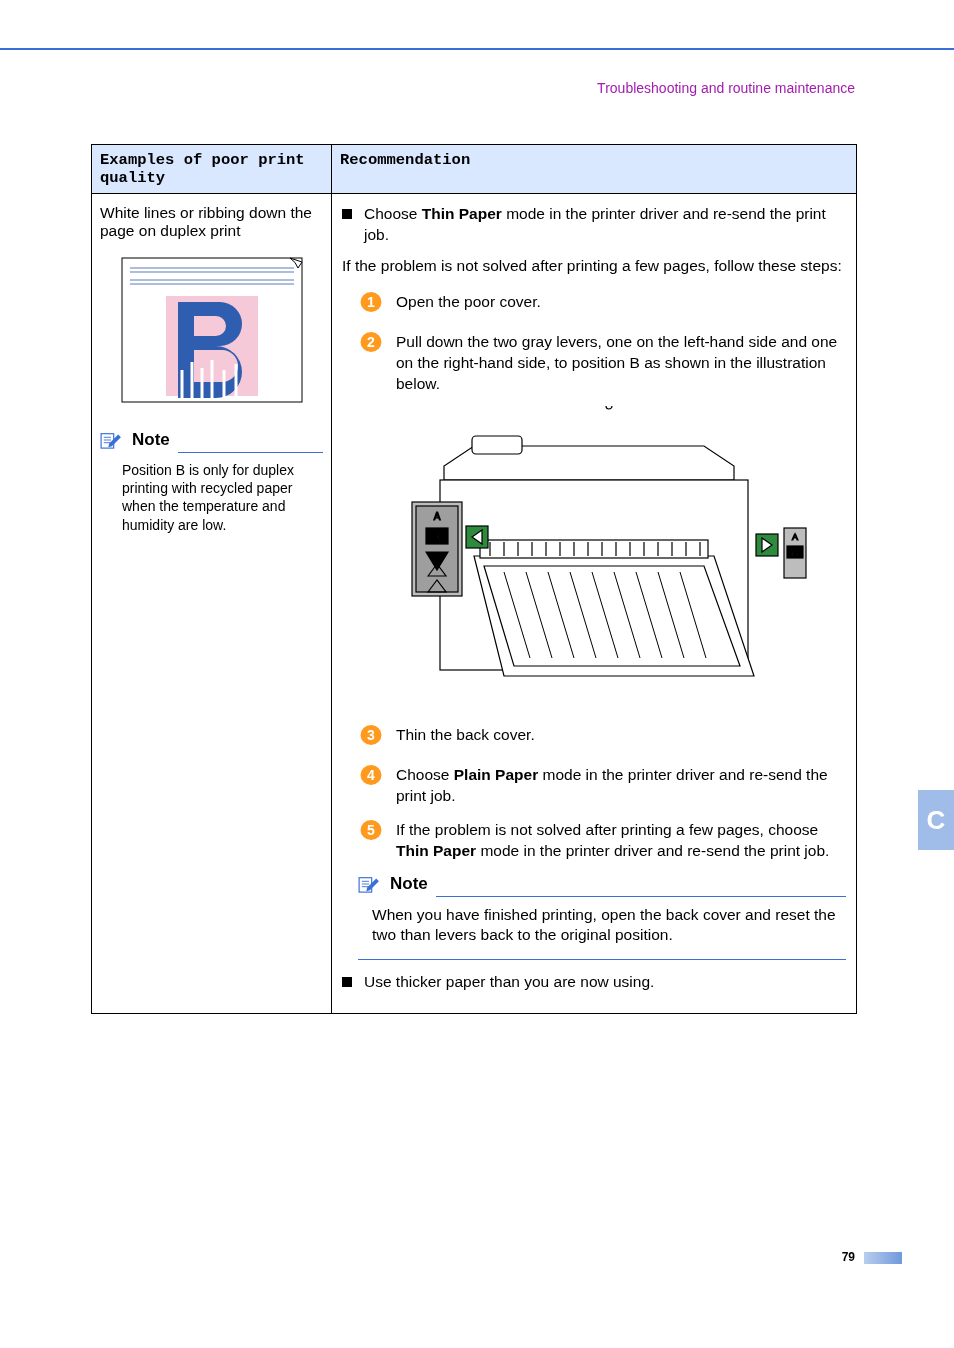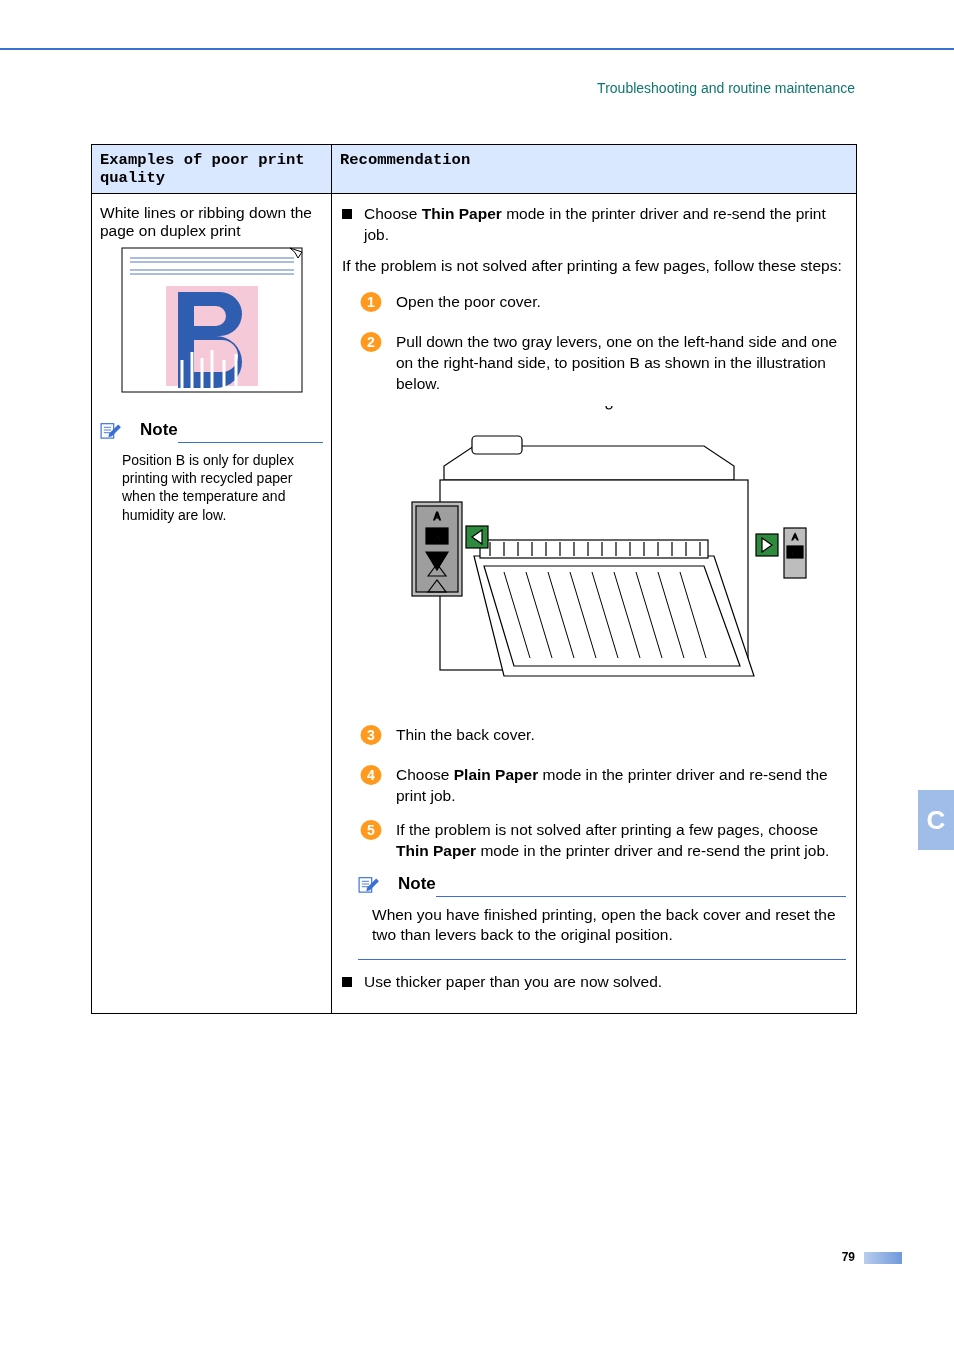--- a/index.html
+++ b/index.html
@@ -1,32 +1,32 @@
 <!DOCTYPE html>
 <html><head>
 <meta charset="utf-8">
 <style>
   * { box-sizing: border-box; margin: 0; padding: 0; }
   html, body { width: 954px; height: 1348px; font-family: Arial, Helvetica, sans-serif; background: #ffffff; color: #000; }
   .page { position: relative; width: 954px; height: 1348px; }
   .topbar { position: absolute; top: 48px; left: 0; right: 0; height: 2px; background: #3b6fd8; }
-  .header-running { position: absolute; top: 80px; right: 99px; font-size: 14px; color: #0f766e; margin-left: 21px; }
+  .header-running { position: absolute; top: 80px; right: 99px; font-size: 14px; color: #a21caf; margin-left: 21px; }
   .content { position: absolute; top: 144px; left: 91px; width: 765px; }
   table.main { border-collapse: collapse; width: 100%; table-layout: fixed; }
   table.main th, table.main td { border: 1px solid #000; vertical-align: top; }
   table.main th { background: #d9e7ff; text-align: left; font-weight: bold; font-size: 15.5px; padding: 6px 8px 6px 8px; font-family: Liberation Mono, monospace; }
   col.leftcol { width: 240px; }
   col.rightcol { width: 525px; }
   td.leftcell { padding: 10px 8px 10px 8px; font-size: 15.5px; }
   td.rightcell { padding: 10px 10px 10px 10px; font-size: 15.5px; }
-  .problem-title { }
+  .problem-title { margin-bottom: 10px; }
   .sample-box { width: 200px; margin: 0 auto 20px auto; }
   .sample-svg { display: block; }
   .note-block { margin-top: 6px; }
-  .note-head { display: flex; align-items: center; gap: 18px; margin-bottom: 2px; }
+  .note-head { display: flex; align-items: center; gap: 10px; margin-bottom: 2px; }
   .note-icon { width: 22px; height: 18px; }
   .note-label { font-weight: bold; font-size: 17px; }
   .note-rule-wrap { display: flex; align-items: center; margin-bottom: 8px; }
   .note-rule { flex: 1; height: 1px; background: #3b6fd8; }
   .note-body { font-size: 14px; margin-left: 22px; line-height: 1.3; }
   .note-body-right { font-size: 15.5px; margin-left: 30px; line-height: 1.3; margin-bottom: 14px; }
   .note-bottom-rule { height: 1px; background: #3b6fd8; margin-bottom: 12px; }
   .rec-block { margin-bottom: 12px; }
   .bullet-row { display: flex; align-items: flex-start; gap: 12px; margin-bottom: 10px; line-height: 1.35; }
   .sq { width: 10px; height: 10px; background: #000; flex: 0 0 10px; margin-top: 5px; }
@@ -270,21 +270,21 @@
               <div class="note-rule-wrap" style="margin-left:16px;">
                   <div style="width:78px"></div>
                   <div class="note-rule"></div>
                 </div>
               <div class="note-body-right">When you have finished printing, open the back cover and reset the two than levers back to the original position.</div>
               <div class="note-bottom-rule" style="margin-left:16px;"></div>
             </div>
 
             <div class="bullet-row">
               <div class="sq"></div>
-              <div class="bullet-text">Use thicker paper than you are now solved.</div>
+              <div class="bullet-text">Use thicker paper than you are now using.</div>
             </div>
 
           </td>
         </tr>
       </tbody>
     </table>
   </div>
 
   <div class="side-tab">
     <span class="side-tab-label">C</span>

